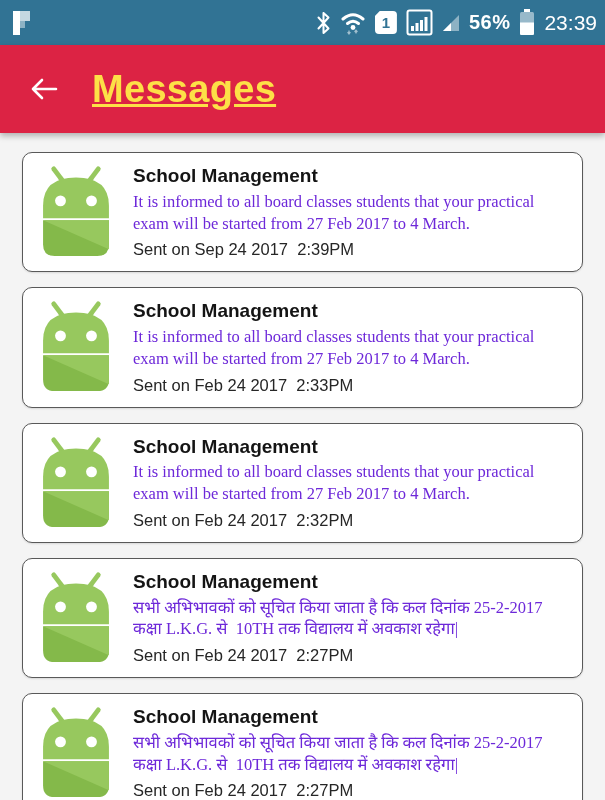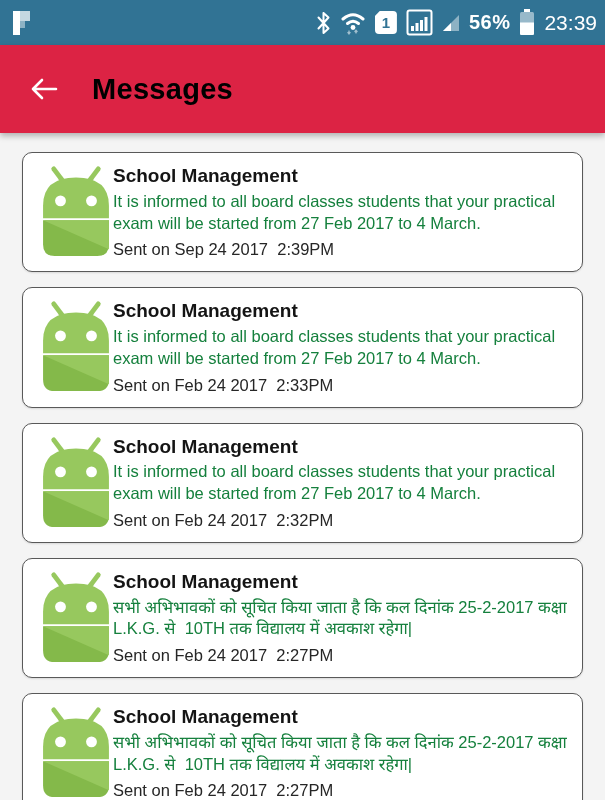--- a/index.html
+++ b/index.html
@@ -25,33 +25,33 @@
   .sim-badge .sim-num { position:absolute; inset:0; display:flex; align-items:center; justify-content:center;
     color:var(--c-statusbar); font-size:15px; font-weight:bold; }
   
   .appbar {
     height:88px; background:var(--c-header);
     display:flex; align-items:center; padding:0 24px;
     box-shadow:0 3px 6px rgba(0,0,0,0.28);
     position:relative; z-index:2;
   }
   .back-btn { width:40px; height:40px; display:flex; align-items:center; justify-content:center; cursor:pointer; }
-  .appbar-title { color:#000000; font-size:29px; font-weight:bold; margin-left:28px; letter-spacing:0.3px; }
+  .appbar-title { color:#fde047; font-size:38px; font-weight:bold; margin-left:28px; letter-spacing:0.3px;text-decoration:underline; }
   
   .msg-list { padding:19px 22px; display:flex; flex-direction:column; gap:15px; }
   .card {
     background:#fff; border:1px solid #595959; border-radius:10px;
     padding:11px 14px 12px 16px;
-    display:flex; gap:0; align-items:flex-start;
+    display:flex; gap:20px; align-items:flex-start;
     box-shadow:0 1px 2px rgba(0,0,0,0.12);
   }
   .card-icon { width:74px; height:93px; flex-shrink:0; margin-top:1px; }
   .card-text { flex:1; min-width:0; }
   .card-title { font-size:19px; font-weight:bold; color:#141414; margin-bottom:3px; line-height:1.25; }
-  .card-body { font-size:16.5px; color:#15803d; line-height:1.32; white-space:pre-wrap; }
+  .card-body { font-size:16.5px; color:#6d28d9; line-height:1.32; white-space:pre-wrap;font-family:Liberation Serif, serif; }
   .card-sent { font-size:16.5px; color:#262626; margin-top:6px; white-space:pre; }
 </style>
 </head>
 <body style="--c-statusbar: #317394; --c-header: #dc2344; --c-android-light: #97c85e; --c-android-dark: #84b94a;">
 
 <div class="statusbar">
   <span style="display:inline-flex;">
     <svg width="26" height="30" viewBox="0 0 26 30">
       <rect x="5" y="3" width="7" height="24" fill="#ffffff"></rect>
       <rect x="12" y="3" width="10" height="10" fill="rgba(255,255,255,0.72)"></rect>

